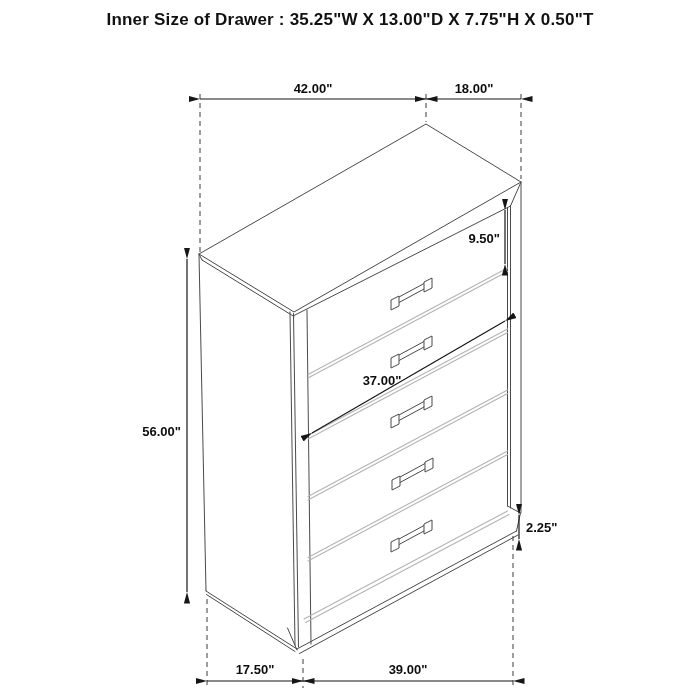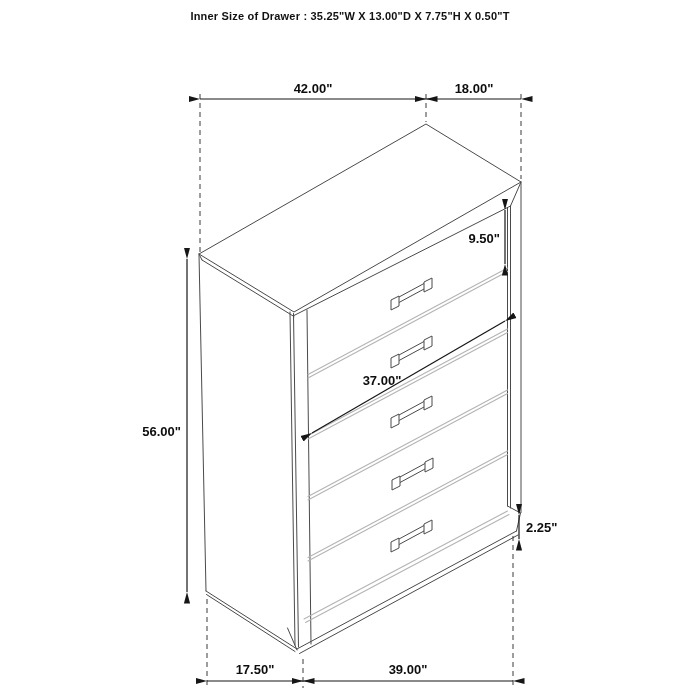--- a/index.html
+++ b/index.html
@@ -2,21 +2,21 @@
 <html><head>
 <meta charset="utf-8">
 <style>
   html,body{margin:0;padding:0;background:#fff;}
   .canvas{
     position:relative;width:700px;height:700px;background:#ffffff;overflow:hidden;
     font-family:"Liberation Sans", sans-serif;
   }
   .title{
     position:absolute;top:10px;left:0;width:700px;text-align:center;
-    font-size:11px;font-weight:bold;color:#111;letter-spacing:.2px;
+    font-size:17px;font-weight:bold;color:#111;letter-spacing:.2px;
   }
   svg{position:absolute;top:0;left:0;}
   .edge{stroke:#4a4a4a;stroke-width:1;fill:none;stroke-linecap:round;}
   .face{fill:#ffffff;stroke:#4a4a4a;stroke-width:1;}
   .seam{stroke:#b4b4b4;stroke-width:1.1;fill:none;stroke-linecap:round;}
   .dash{stroke:#3a3a3a;stroke-width:1;fill:none;stroke-dasharray:5 4;}
   .dim{stroke:#161616;stroke-width:1.2;fill:none;
        marker-start:url(#arr);marker-end:url(#arr);}
   .dimtxt{font-family:"Liberation Sans", sans-serif;font-size:13px;font-weight:bold;fill:#0d0d0d;}
   .mid{text-anchor:middle;} .end{text-anchor:end;} .start{text-anchor:start;}

